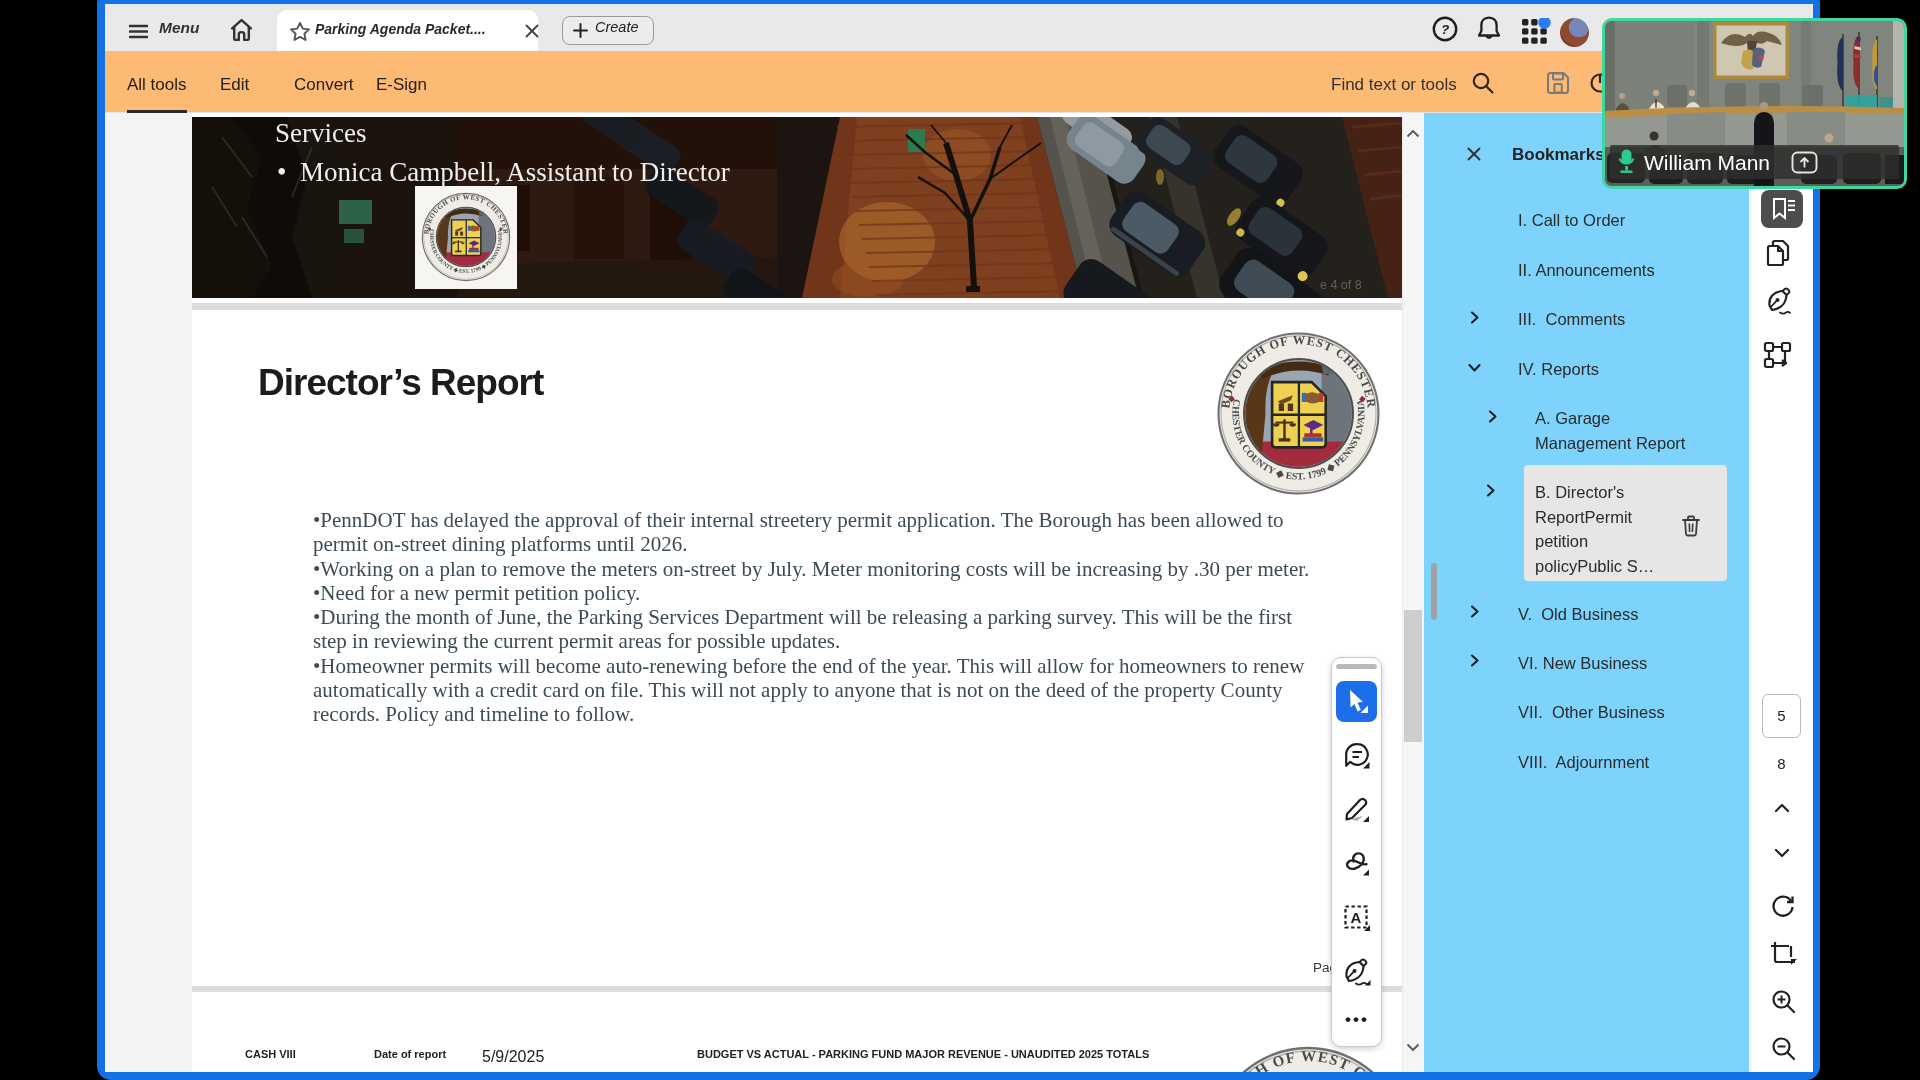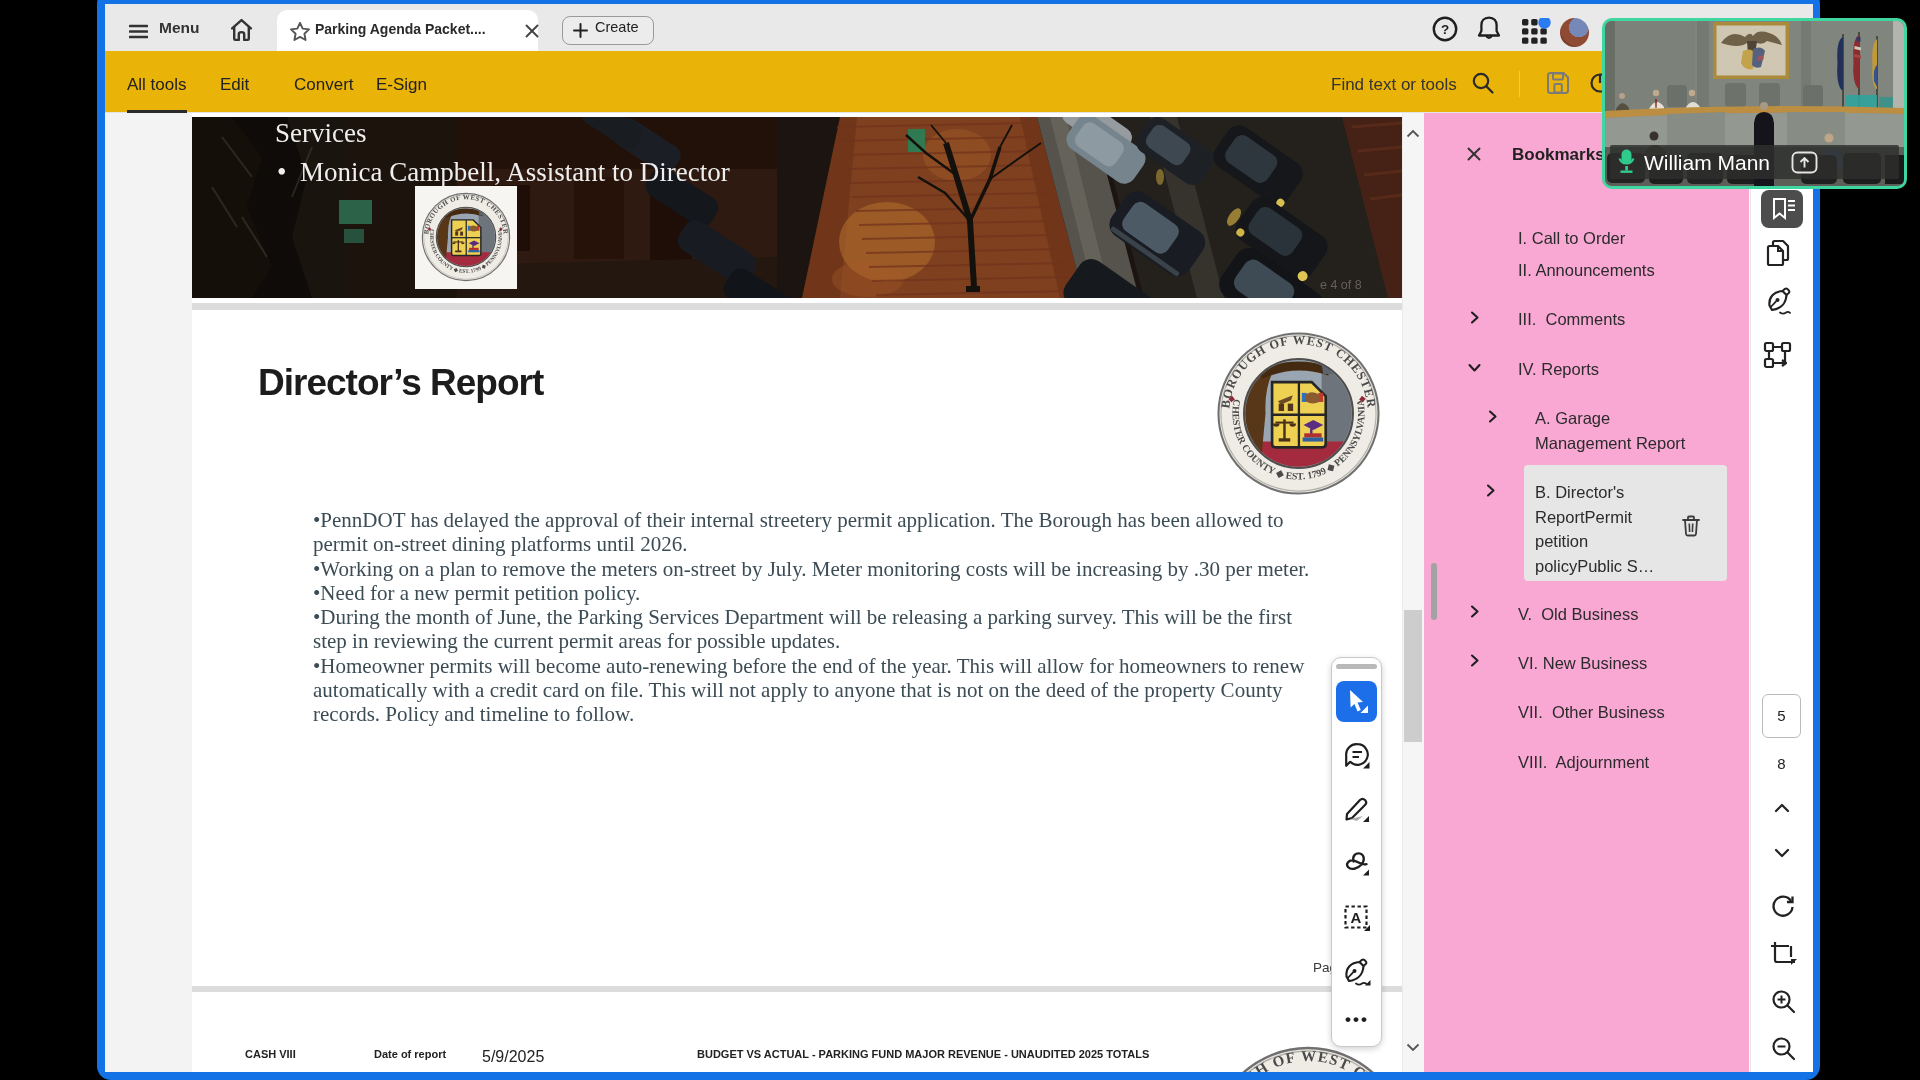--- a/index.html
+++ b/index.html
@@ -3,30 +3,30 @@
 <meta charset="utf-8">
 <style>
   * { margin:0; padding:0; box-sizing:border-box; -webkit-font-smoothing:antialiased; }
   html,body { width:1920px; height:1080px; background:#000; overflow:hidden; }
   body { font-family:"Liberation Sans", sans-serif; }
   .abs { position:absolute; }
   #stage { position:relative; width:1920px; height:1080px; background:#000; }
   #win { position:absolute; left:97px; top:-10px; width:1723px; height:1090px; background:#1373e6; border-radius:14px; }
   #app { position:absolute; left:105px; top:4px; width:1708px; height:1068px; background:#fff; overflow:hidden; border-radius:0 0 8px 8px; }
   
-  #tabbar { position:absolute; left:105px; top:4px; width:1708px; height:47px; background:#e9e9e9; }
+  #tabbar { position:absolute; left:105px; top:4px; width:1708px; height:47px; background:#e9e9e9;font-style:italic; }
   #tab { position:absolute; left:172px; top:6px; width:261px; height:41px; background:#fff; border-radius:10px 10px 0 0; }
   .uitext { color:#222; }
   
-  #toolrow { position:absolute; left:105px; top:51px; width:1708px; height:62px; background:#eab308; border-bottom:1px solid #e4e4e4; }
+  #toolrow { position:absolute; left:105px; top:51px; width:1708px; height:62px; background:#fdba74; border-bottom:1px solid #e4e4e4; }
   
   #docarea { position:absolute; left:105px; top:113px; width:1319px; height:959px; background:#f4f3f3; }
   .page { position:absolute; left:87px; width:1210px; background:#fff; }
   
-  #panel { position:absolute; left:1424px; top:113px; width:325px; height:959px; background:#f9a8d4; }
+  #panel { position:absolute; left:1424px; top:113px; width:325px; height:959px; background:#7dd3fc; }
   #rail { position:absolute; left:1750px; top:113px; width:63px; height:959px; background:#fff; border-left:1px solid #e3e3e3; }
   .bk { position:absolute; font-size:16.5px; color:#2b2b2b; white-space:nowrap; line-height:24.5px; }
   
   #quickbar { position:absolute; left:1331px; top:657px; width:51px; height:390px; background:#fff; border:1px solid #c9c9c9; border-radius:10px; box-shadow:0 2px 6px rgba(0,0,0,.18); }
   
   #vid { position:absolute; left:1602px; top:18px; width:305px; height:171px; border:3px solid #3ed6a1; border-radius:10px; background:#8f948c; overflow:hidden; z-index:50; }
 </style>
 </head>
 <body>
 <div id="stage">
@@ -324,21 +324,21 @@
   <div id="panel">
 
     <svg class="abs" style="left:43px;top:34px" width="14" height="14" viewBox="0 0 14 14">
       <g stroke="#333" stroke-width="1.9" stroke-linecap="round">
           <line x1="1.5" y1="1.5" x2="12.5" y2="12.5"></line>
           <line x1="12.5" y1="1.5" x2="1.5" y2="12.5"></line>
         </g>
     </svg>
     <div class="abs" style="left:88px;top:32px;font-size:17px;font-weight:700;color:#222;">Bookmarks</div>
 
-    <div class="bk" style="left:94px;top:95px;margin-top:18px;">I. Call to Order</div>
+    <div class="bk" style="left:94px;top:95px;">I. Call to Order</div>
     <div class="bk" style="left:94px;top:145px;">II. Announcements</div>
     <svg class="abs" style="left:46px;top:198px" width="9" height="13" viewBox="0 0 9 13">
         <path d="M2 1.5 L7.5 6.5 L2 11.5" fill="none" stroke="#1f1f1f" stroke-width="2.1" stroke-linecap="round" stroke-linejoin="round"></path>
       </svg>
     <div class="bk" style="left:94px;top:194px;">III.&nbsp; Comments</div>
     <svg class="abs" style="left:44px;top:250px" width="13" height="9" viewBox="0 0 13 9">
         <path d="M1.5 2 L6.5 7.5 L11.5 2" fill="none" stroke="#1f1f1f" stroke-width="2.1" stroke-linecap="round" stroke-linejoin="round"></path>
       </svg>
     <div class="bk" style="left:94px;top:244px;">IV. Reports</div>
     <svg class="abs" style="left:64px;top:297px" width="9" height="13" viewBox="0 0 9 13">

